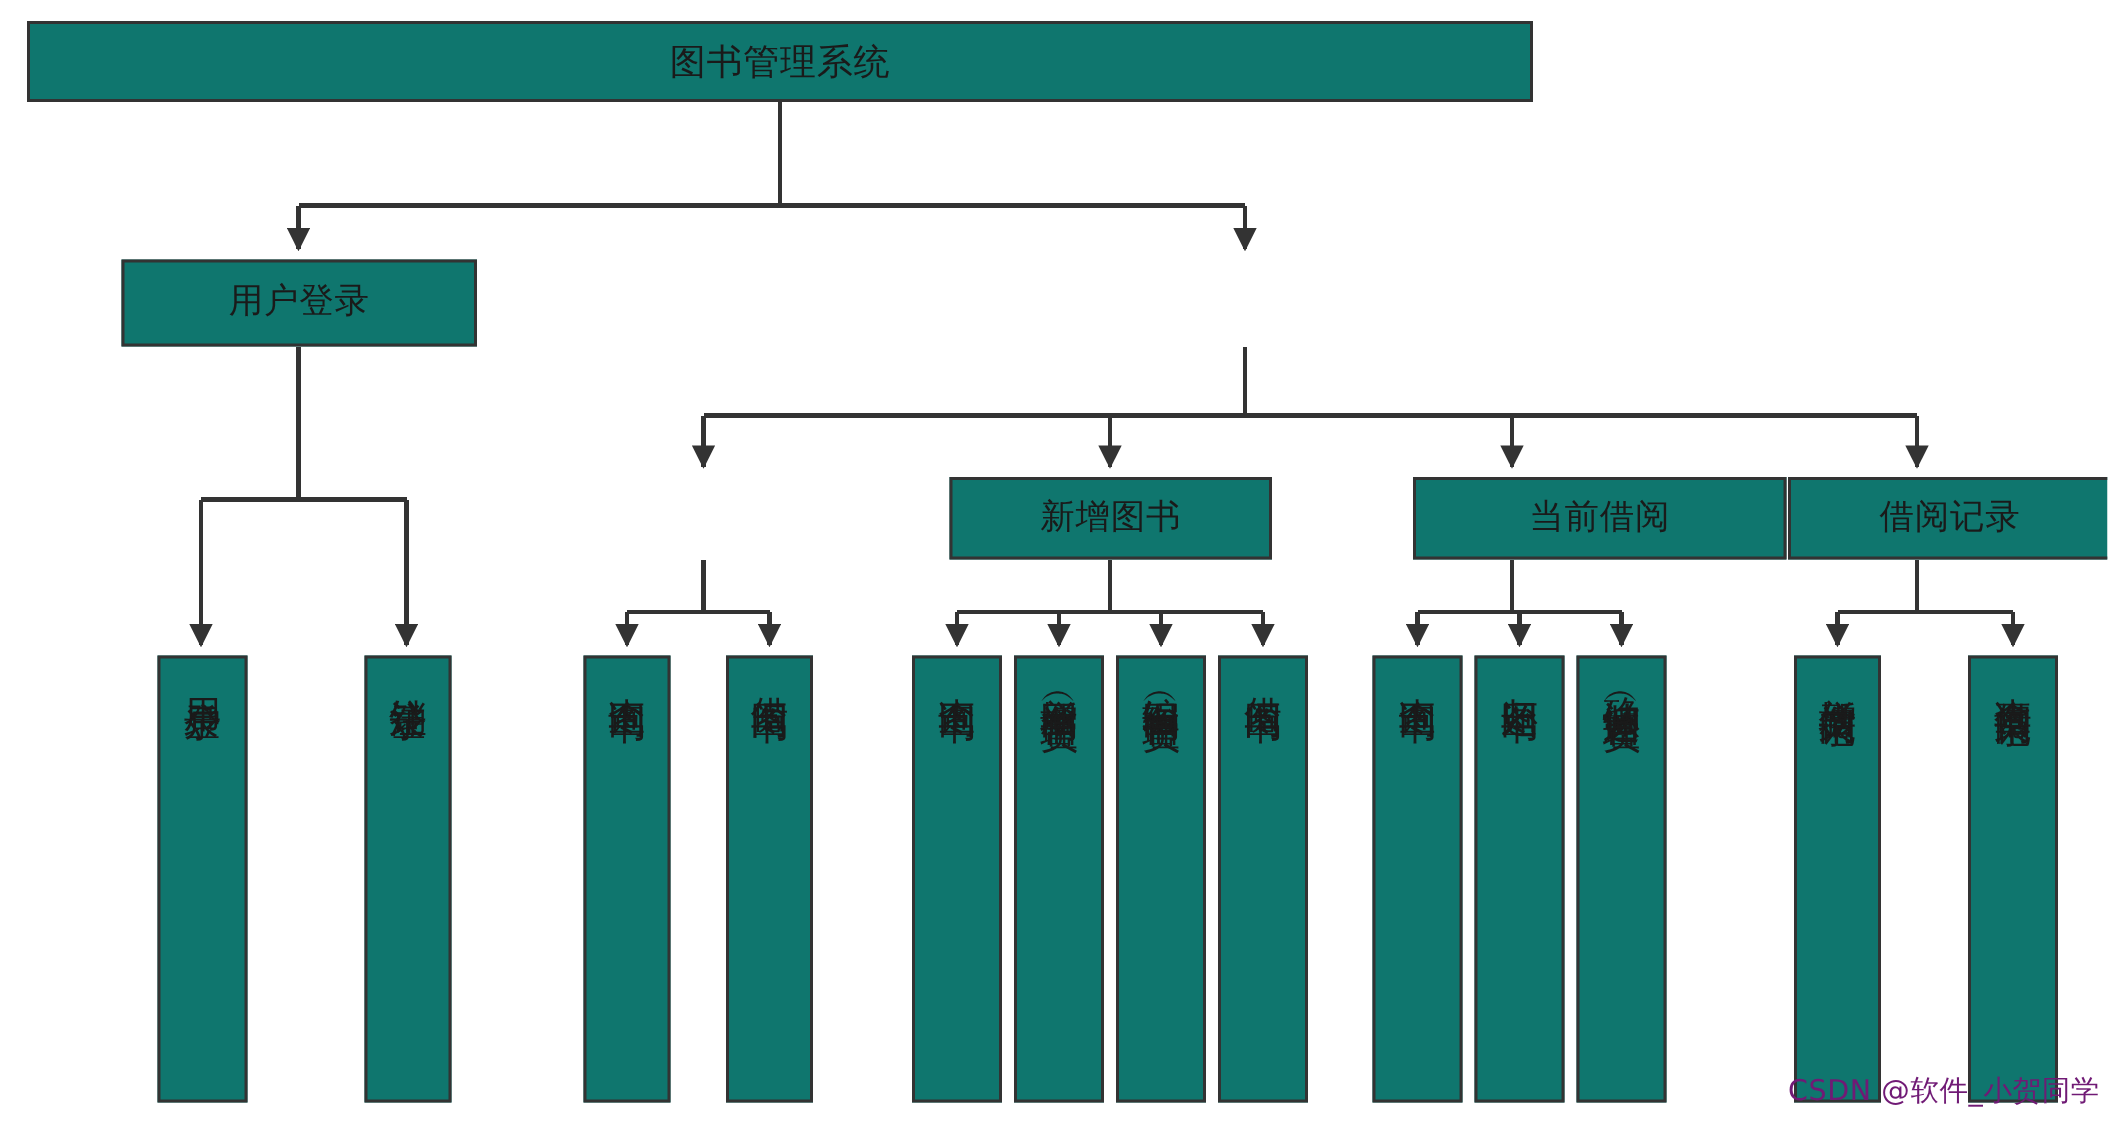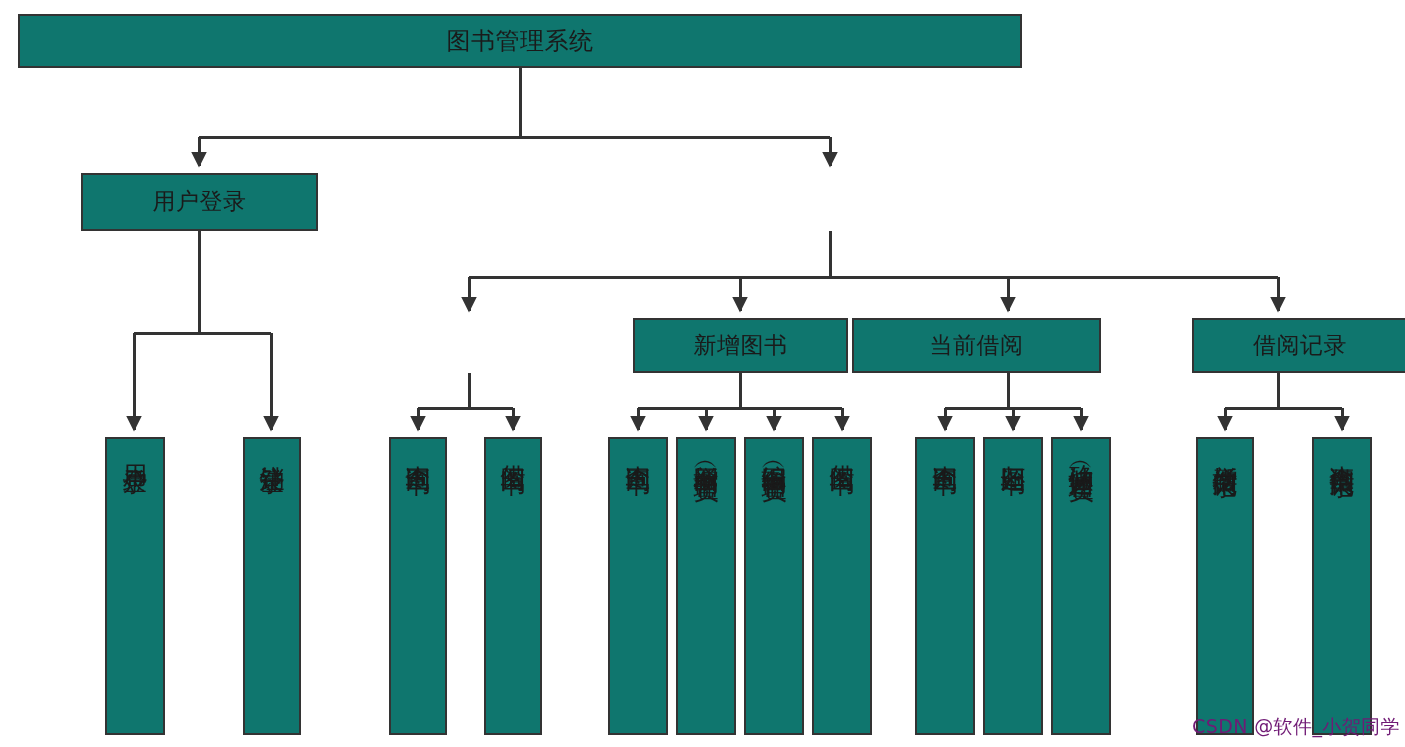--- a/index.html
+++ b/index.html
@@ -137,21 +137,21 @@
     <span class="label">图书管理系统</span>
   </div>
 
   <div class="node h" style="left:81px; top:173px; width:237px; height:58px;">
     <span class="label">用户登录</span>
   </div>
 
   <div class="node h" style="left:633px; top:318px; width:215px; height:55px;">
     <span class="label">新增图书</span>
   </div>
-  <div class="node h" style="left:852px; top:318px; width:249px; height:55px;">
+  <div class="node h" style="left:942px; top:318px; width:249px; height:55px;">
     <span class="label">当前借阅</span>
   </div>
   <div class="node h" style="left:1172px; top:318px; width:216px; height:55px;margin-left:20px;">
     <span class="label">借阅记录</span>
   </div>
 
   <div class="node v" style="left:105px; top:437px; width:60px; height:298px;">
     <span class="label">用户登录</span>
   </div>
   <div class="node v" style="left:243px; top:437px; width:58px; height:298px;">

